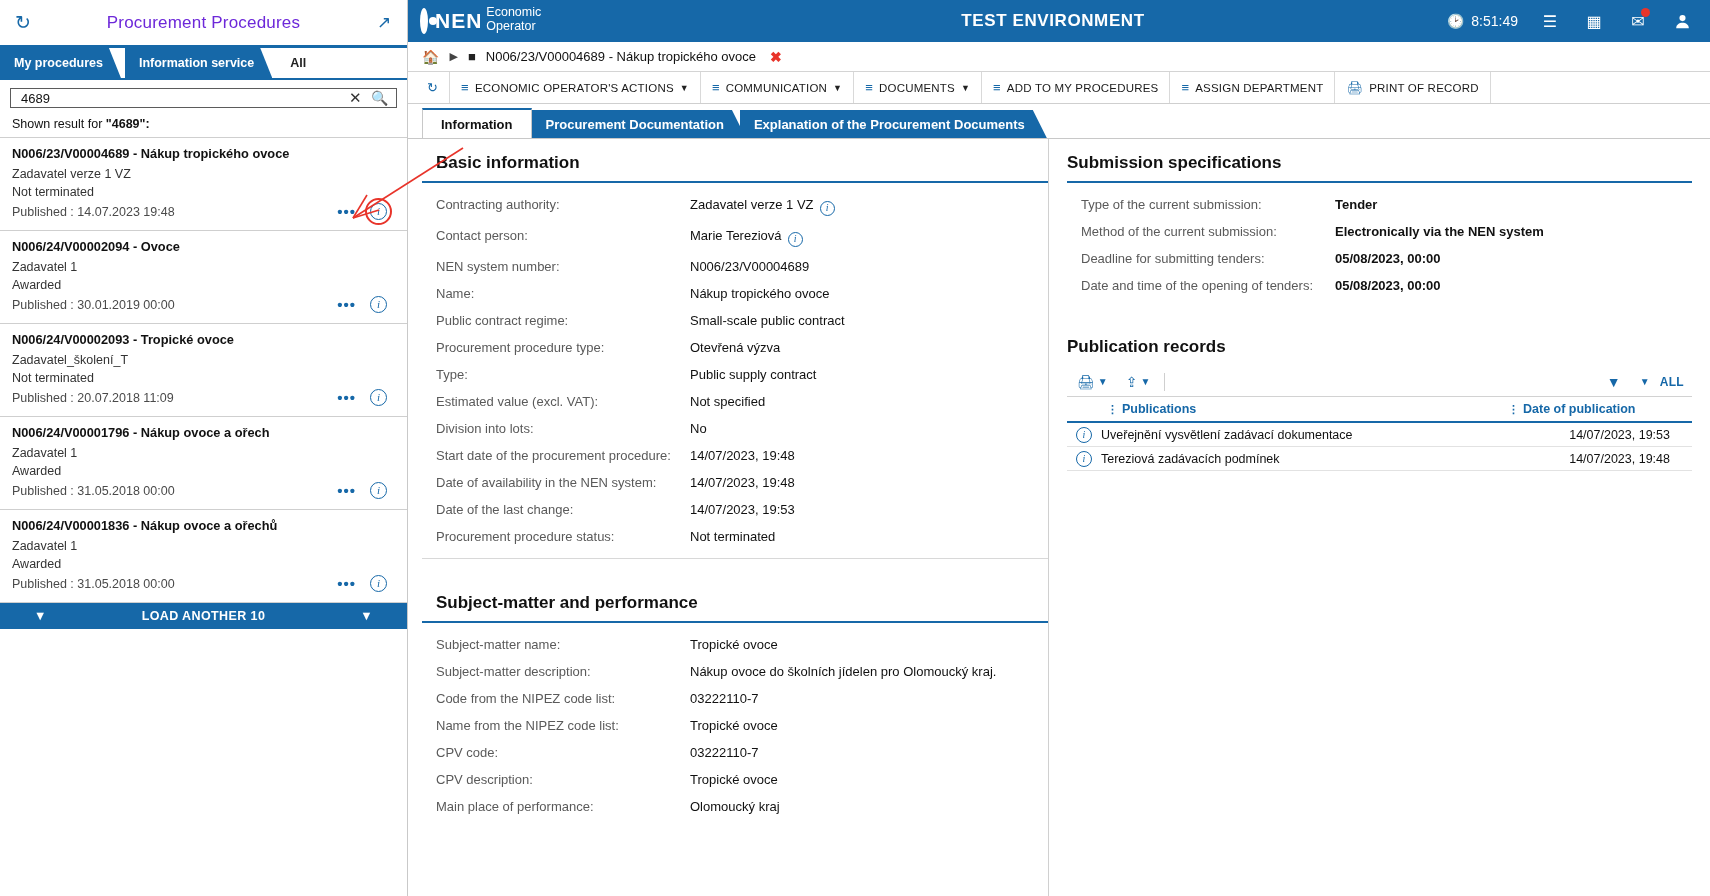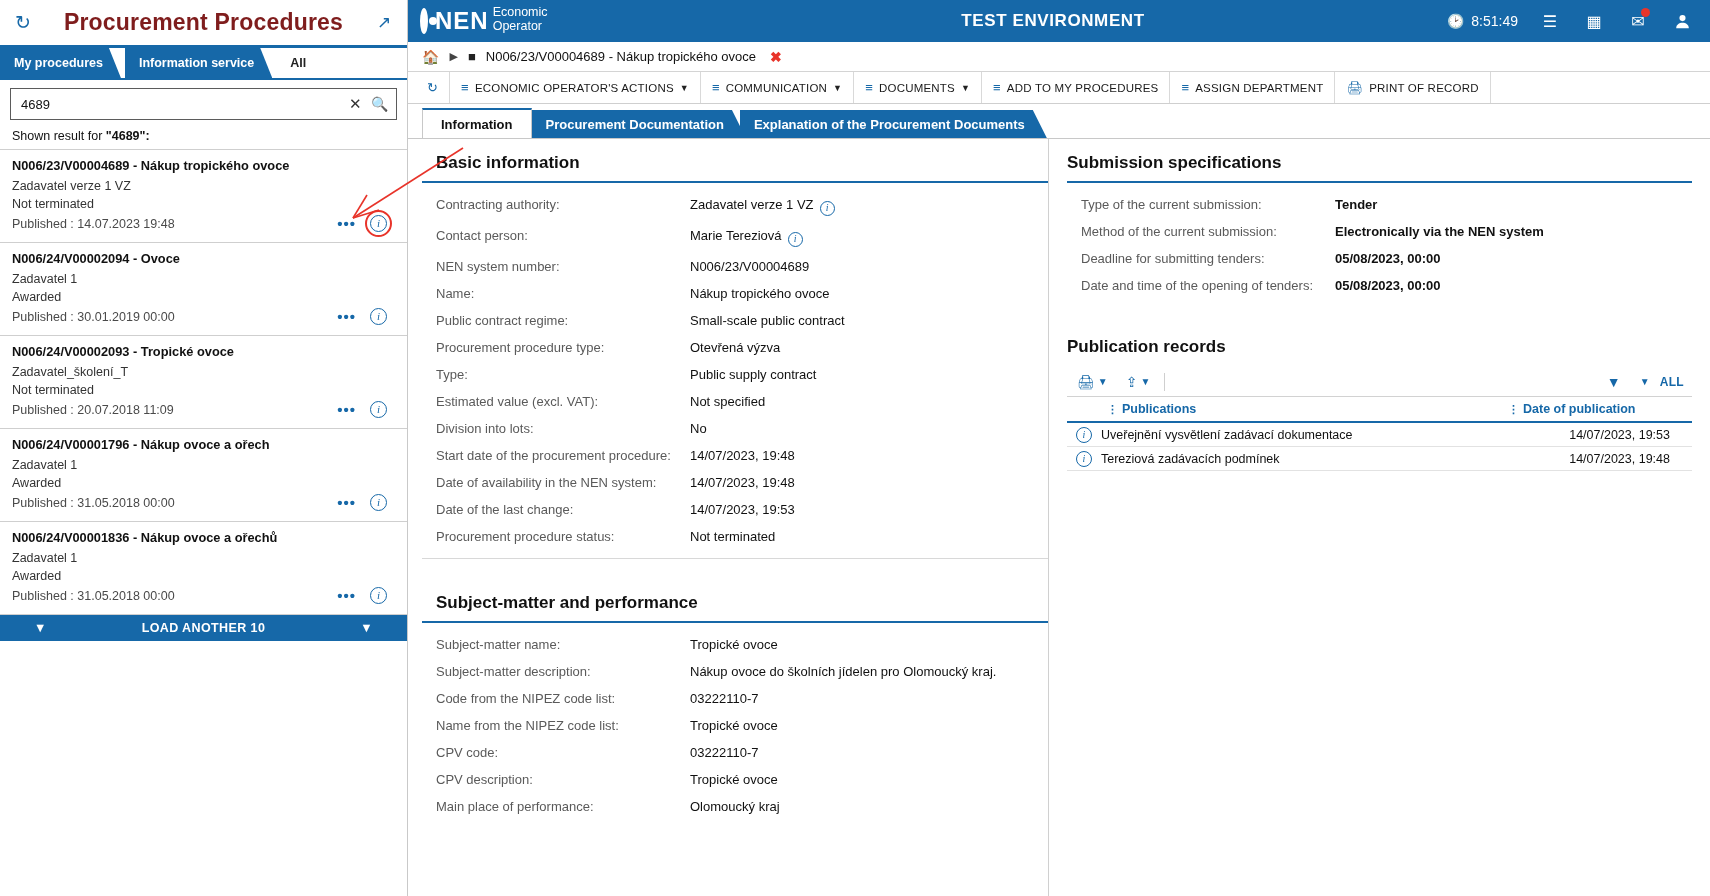--- a/index.html
+++ b/index.html
@@ -34,23 +34,23 @@
     width: 26px; height: 26px;
     color: #1668a8;
     font-size: 19px;
     line-height: 26px;
     text-align: center;
     cursor: pointer;
   }
   .lp-title {
     flex: 1;
     text-align: center;
-    font-size: 23px;
-    font-weight: bold;
-    color: #7f1d1d;
+    font-size: 17px;
+    font-weight: normal;
+    color: #6d28d9;
     letter-spacing: .2px;
   }
   .lp-expand {
     width: 26px; height: 26px;
     color: #1668a8;
     font-size: 17px;
     line-height: 26px;
     text-align: center;
     cursor: pointer;
   }
@@ -92,21 +92,21 @@
     margin: 0;
   }
 
   .lp-search-wrap {
     padding: 8px 10px 6px 10px;
   }
   .lp-search {
     display: flex;
     align-items: center;
     border: 1px solid #5b5b5b;
-    height: 32px;
+    height: 20px;
     padding: 0 4px 0 8px;
     background: #fff;
   }
   .lp-search input {
     flex: 1;
     border: none;
     outline: none;
     font-size: 13px;
     font-family: "Liberation Sans", sans-serif;
     color: #111;
@@ -227,21 +227,21 @@
   }
   .nen-circle:after {
     content: "";
     position: absolute;
     width: 8px; height: 8px;
     background: #ffffff;
     border-radius: 50%;
     left: 5px; top: 5px;
   }
   .nen-word {
-    font-size: 24px;
+    font-size: 21px;
     font-weight: bold;
     letter-spacing: 1px;
   }
   .nen-sub {
     font-size: 12.5px;
     margin-left: 4px;
     align-self: flex-end;
     padding-bottom: 4px;
   }
   .nen-env {

